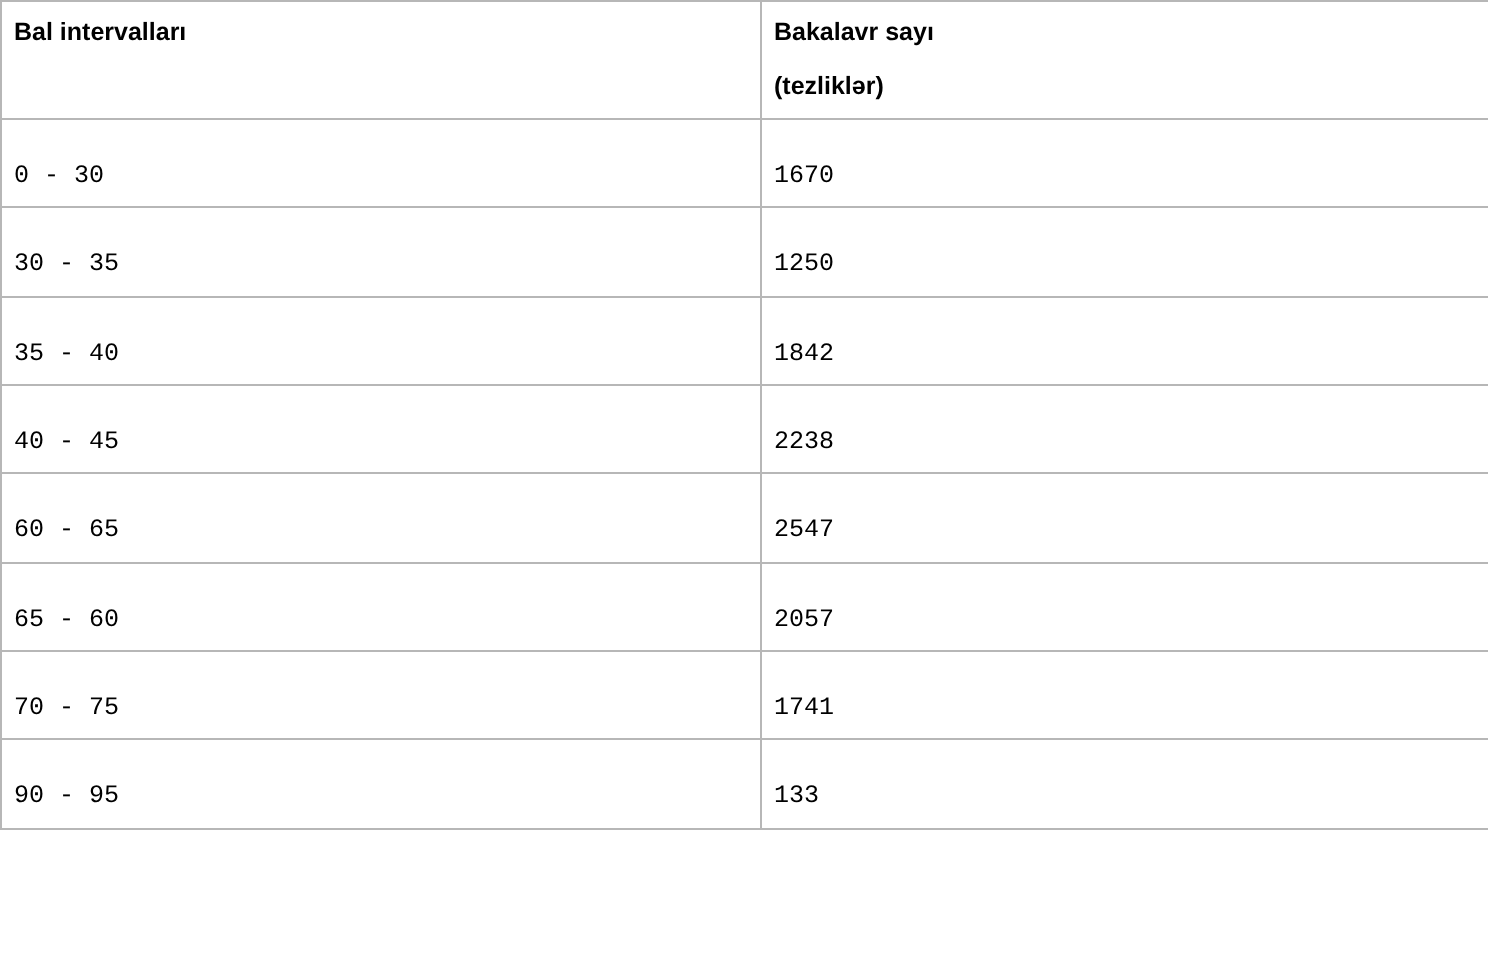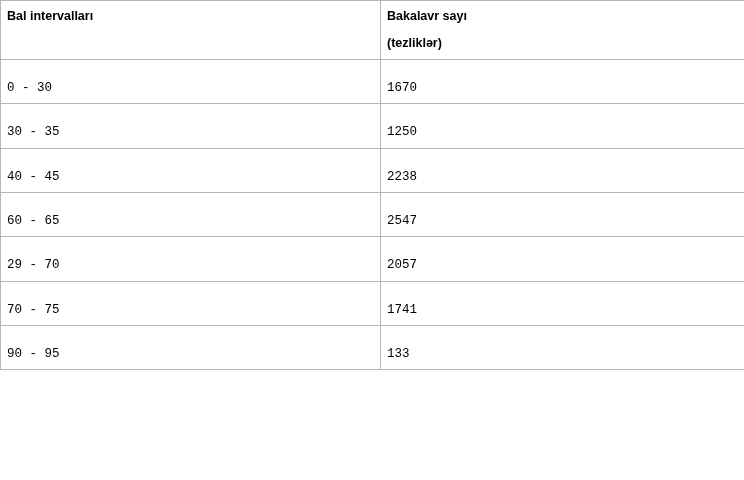--- a/index.html
+++ b/index.html
@@ -78,29 +78,33 @@
     <tbody>
       <tr>
         <td>0 - 30</td>
         <td>1670</td>
       </tr>
       <tr>
         <td>30 - 35</td>
         <td>1250</td>
       </tr>
       <tr>
+        <td>35 - 40</td>
+        <td>1842</td>
+      </tr>
+      <tr>
         <td>40 - 45</td>
         <td>2238</td>
       </tr>
       <tr>
         <td>60 - 65</td>
         <td>2547</td>
       </tr>
       <tr>
-        <td>29 - 70</td>
+        <td>65 - 60</td>
         <td>2057</td>
       </tr>
       <tr>
         <td>70 - 75</td>
         <td>1741</td>
       </tr>
       <tr>
         <td>90 - 95</td>
         <td>133</td>
       </tr>

